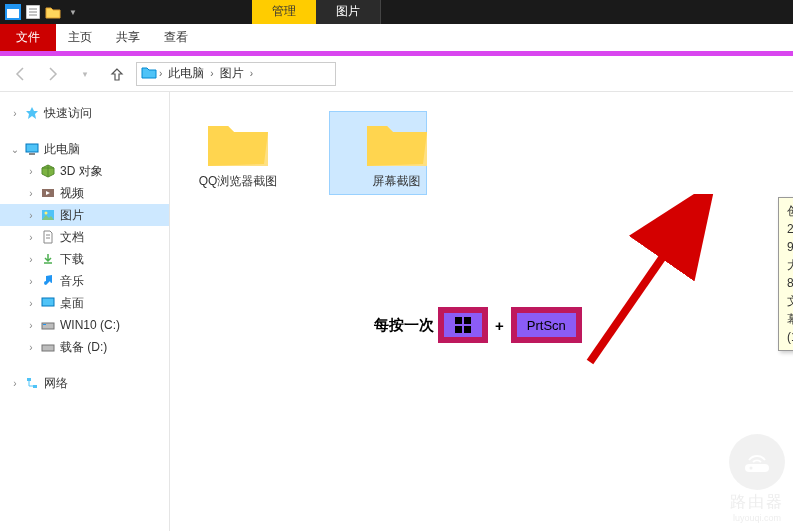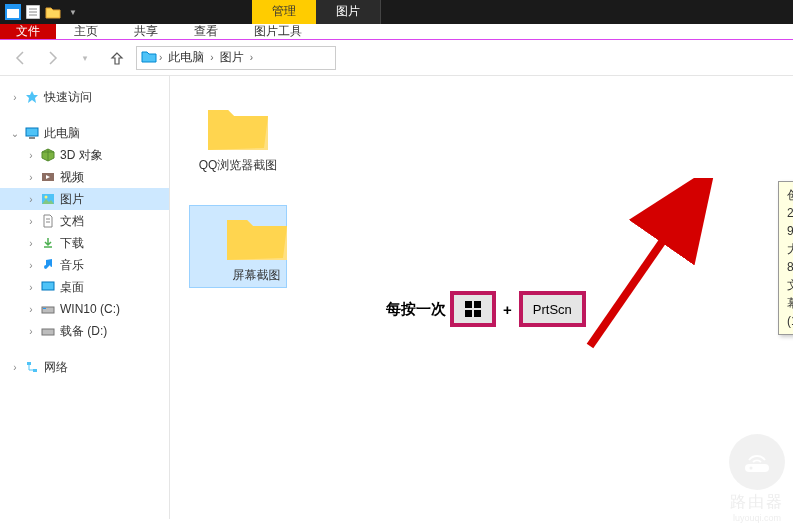--- a/index.html
+++ b/index.html
@@ -6,54 +6,54 @@
   body { width: 793px; height: 531px; background: #fff; overflow: hidden; position: relative; }
 
   
   .titlebar { height: 24px; background: #1a1a1a; display: flex; align-items: center; padding-left: 4px; }
   .titlebar .qat { display: flex; gap: 2px; align-items: center; }
   .titlebar .qat-ico { width:18px; height:18px; display:flex; align-items:center; justify-content:center; }
   .tab-group { display: flex; margin-left: 170px; height: 100%; justify-content: space-between; }
   .context-tab { background:#ffcc00; color:#333; font-size:12px; padding:3px 20px; }
   .context-tab2 { background:#2b2b2b; color:#fff; font-size:12px; padding:3px 20px; border-right:1px solid #444;}
 
-  .ribbon-tabs { height: 16px; display: flex; align-items: stretch; border-bottom: 1px solid #d946ef; background:#fff;}
+  .ribbon-tabs { height: 32px; display: flex; align-items: stretch; border-bottom: 5px solid #d946ef; background:#fff;}
   .ribbon-file { background: #cc0000; color:#fff; font-size:12px; padding:6px 16px; display:flex; align-items:center;}
-  .ribbon-tab { font-size:12px; padding:6px 18px; display:flex; align-items:center; color:#333; background:#fff;}
+  .ribbon-tab { font-size:12px; padding:6px 12px; display:flex; align-items:center; color:#333; background:#fff;}
   .ribbon-tab.tool { margin-left: 0; }
   
   
   .addr-row { height: 36px; display:flex; align-items:center; padding: 4px 8px; gap:6px; border-bottom: 1px solid #e5e5e5;}
   .nav-btn { width:26px; height:26px; display:flex; align-items:center; justify-content:center; color:#555; }
   .nav-btn.disabled { color:#bbb; }
   .addr-box { flex: 0 0 auto; display:flex; align-items:center; border:1px solid #ccc; height:24px; padding:0 4px; background:#fff; min-width: 200px;}
   .addr-seg { font-size:12px; color:#333; padding:0 4px; display:flex; align-items:center;}
   .addr-sep { font-size:10px; color:#666; padding:0 2px;}
 
   
   .main { display:flex; height: calc(531px - 24px - 28px - 36px); }
   .sidebar { width: 170px; border-right: 1px solid #e5e5e5; padding-top: 10px; overflow:hidden;}
   .tree-item { display:flex; align-items:center; font-size:12px; height:22px; padding-left: 10px; gap:4px; color:#333; white-space:nowrap;}
   .tree-item .caret { width:10px; font-size:10px; color:#888; text-align:center;}
   .tree-item.selected { background:#cde8ff; }
   .tree-item .ico { width:16px; height:16px; display:flex; align-items:center; justify-content:center; }
   .tree-spacer { height:14px; }
 
   .content { flex:1; position:relative; padding: 20px 0 0 20px; }
-  .folder-grid { display:flex; gap: 28px; flex-direction: column; }
+  .folder-grid { display:flex; gap: 44px; }
   .folder-item { width: 96px; text-align:center; }
   .folder-item.selected .folder-icon-wrap { background:#cde8ff; outline:1px solid #99d1ff;padding-left:41px;}
   .folder-icon-wrap { display:flex; flex-direction:column; align-items:center; padding:4px;}
   .folder-icon { width:64px; height:52px; position:relative; }
   .folder-name { font-size:12px; color:#333; margin-top:6px; word-break:break-all; line-height:1.3;}
 
   .tooltip { position:absolute; left:608px; top:105px; background:#ffffe1; border:1px solid #999; padding:4px 8px; font-size:12px; color:#333; box-shadow:2px 2px 4px rgba(0,0,0,0.2); line-height:1.5;}
 
-  .instruction { position:absolute; left:216px; top:215px; display:flex; align-items:center; gap:4px; font-size:15px; font-weight:bold; color:#000;}
-  .keycap { border:4px solid #be185d; background:#e5e5e5; padding:6px 10px; min-width:44px; text-align:center; font-size:13px; font-weight:normal; display:flex; align-items:center; justify-content:center; height:36px;}
+  .instruction { position:absolute; left:204px; top:215px; display:flex; align-items:center; gap:4px; font-size:15px; font-weight:bold; color:#000;}
+  .keycap { border:6px solid #be185d; background:#8b5cf6; padding:6px 10px; min-width:44px; text-align:center; font-size:13px; font-weight:normal; display:flex; align-items:center; justify-content:center; height:36px;}
   .plus { margin:0 3px; font-weight:bold;}
 
   .arrow { position:absolute; left:410px; top:102px; pointer-events:none; }
 
   .watermark { position:absolute; right:8px; bottom:8px; opacity:0.35; display:flex; flex-direction:column; align-items:center; color:#fff;}
   .watermark .circ { width:56px; height:56px; border-radius:50%; background:#d8d8d8; display:flex; align-items:center; justify-content:center;}
   .watermark .txt { font-size:16px; color:#ccc; margin-top:2px; letter-spacing:2px;}
   .watermark .sub { font-size:9px; color:#ccc;}
 
   
@@ -89,21 +89,20 @@
     <div class="context-tab">管理</div>
     <div class="context-tab2">图片</div>
   </div>
 </div>
 
 <div class="ribbon-tabs">
   <div class="ribbon-file">文件</div>
   <div class="ribbon-tab">主页</div>
   <div class="ribbon-tab">共享</div>
   <div class="ribbon-tab">查看</div>
-  <div class="ribbon-tab tool">图片工具</div>
 </div>
 
 <div class="addr-row">
   <div class="nav-btn disabled">
     <svg width="18" height="18">
         <path d="M11 3 L5 9 L11 15" fill="none" stroke="#bbb" stroke-width="1.5"></path>
       </svg>
   </div>
   <div class="nav-btn disabled">
     <svg width="18" height="18">

